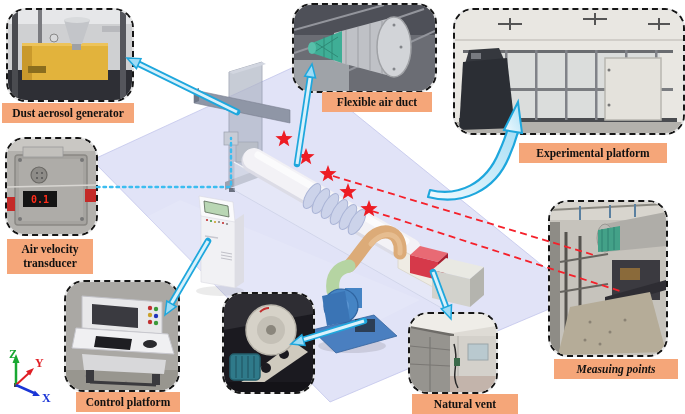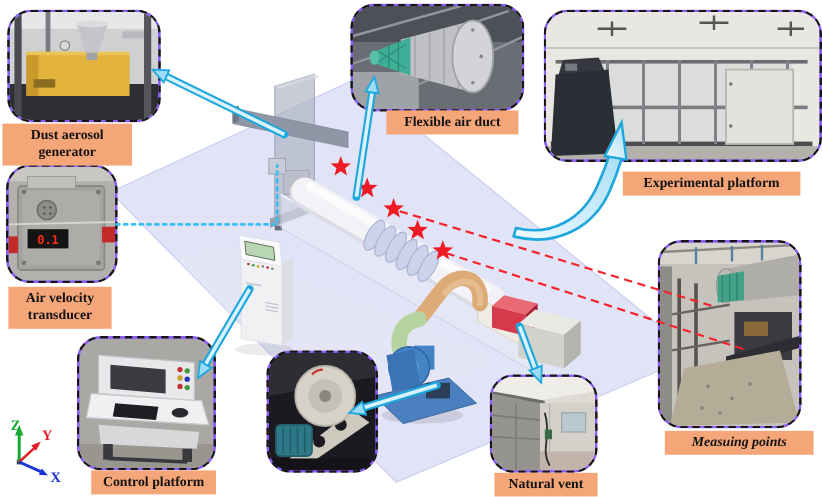--- a/index.html
+++ b/index.html
@@ -2,21 +2,21 @@
 <html><head>
 <meta charset="utf-8">
 <style>
   html,body{margin:0;padding:0;background:#ffffff;}
   .canvas{position:relative;width:685px;height:414px;background:#ffffff;overflow:hidden;
           font-family:"Liberation Serif","DejaVu Serif",serif;}
   .layer{position:absolute;left:0;top:0;width:685px;height:414px;}
   .scene{z-index:1;}
   .arrows{z-index:3;pointer-events:none;}
   .photo{position:absolute;z-index:2;border:2.5px dashed #161616;border-radius:20px;
-         overflow:hidden;background:#8b5cf6;margin:0;padding:0;}
+         overflow:hidden;background:#e5e5e5;margin:0;padding:0;}
   .photo svg{display:block;}
   .callout{position:absolute;z-index:4;background:#f5a679;color:#111;
            font-weight:bold;font-size:11.5px;line-height:1.25;text-align:center;
            padding:3px 4px;box-sizing:border-box;}
   .axes{position:absolute;left:4px;top:338px;width:62px;height:70px;z-index:2;}
   .axes text{font-family:"Liberation Serif","DejaVu Serif",serif;font-weight:bold;font-size:12px;}
 </style>
 </head>
 <body>
 
@@ -326,26 +326,26 @@
       <polygon points="55,95 116,78 116,88 55,105" fill="#2e2d33"></polygon>
       <polygon points="20,105 100,90 116,150 8,153" fill="#b5ac98"></polygon>
       <circle cx="40" cy="120" r="1.5" fill="#8a8274"></circle>
         <circle cx="60" cy="130" r="1.5" fill="#8a8274"></circle>
         <circle cx="50" cy="142" r="1.5" fill="#8a8274"></circle>
         <circle cx="75" cy="118" r="1.5" fill="#8a8274"></circle>
         <circle cx="35" cy="138" r="1.5" fill="#8a8274"></circle>
     </svg>
   </figure>
 
-  <div class="callout" style="left:2px;top:103px;width:108px;">Dust aerosol generator</div>
+  <div class="callout" style="left:2px;top:103px;width:132px;">Dust aerosol generator</div>
   <div class="callout" style="left:322px;top:92px;width:110px;">Flexible air duct</div>
   <div class="callout" style="left:519px;top:143px;width:148px;">Experimental platform</div>
   <div class="callout" style="left:7px;top:239px;width:86px;">Air velocity transducer</div>
   <div class="callout" style="left:76px;top:392px;width:104px;">Control platform</div>
-  <div class="callout" style="left:412px;top:394px;width:86px;">Natural vent</div>
+  <div class="callout" style="left:412px;top:394px;width:106px;">Natural vent</div>
   <div class="callout" style="left:554px;top:359px;width:124px;font-style:italic;">Measuing points</div>
 
   <svg class="axes" viewBox="0 0 62 70">
     <rect x="10" y="45" width="4" height="4" fill="#444"></rect>
     <g>
         <line x1="12" y1="47" x2="12" y2="24" stroke="#18a832" stroke-width="2.5"></line>
         <polygon points="12,16 8.5,25 15.5,25" fill="#18a832"></polygon>
         <text x="5" y="20" fill="#18a832">Z</text>
       </g>
     <g>

